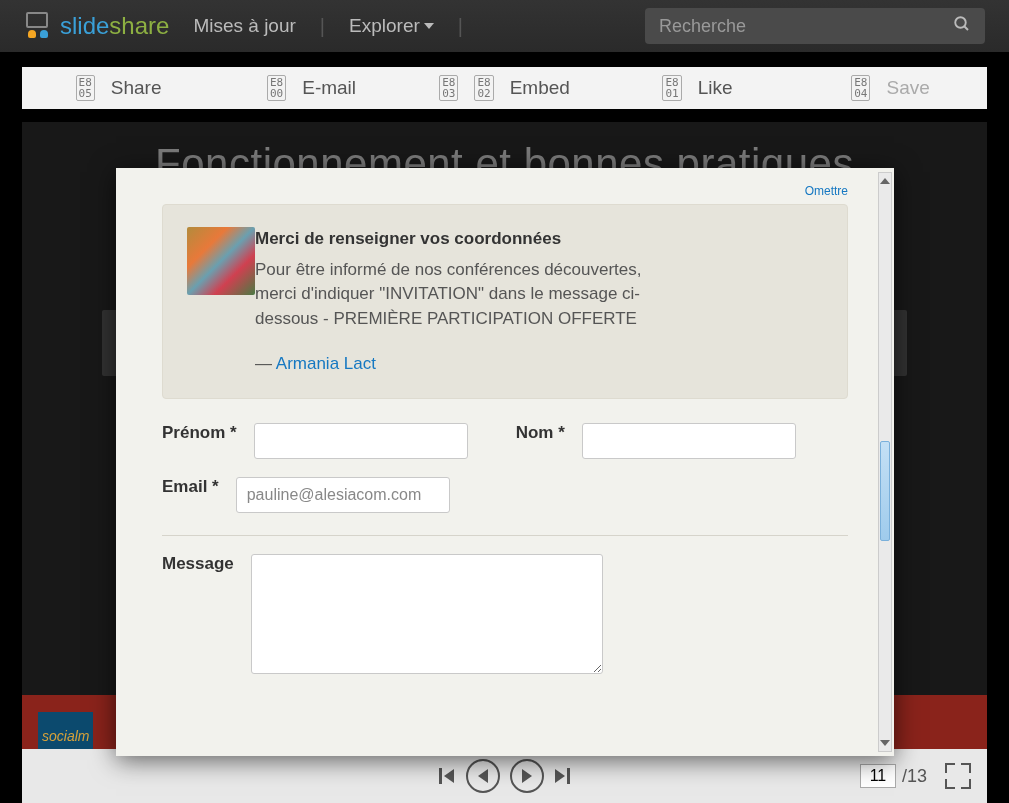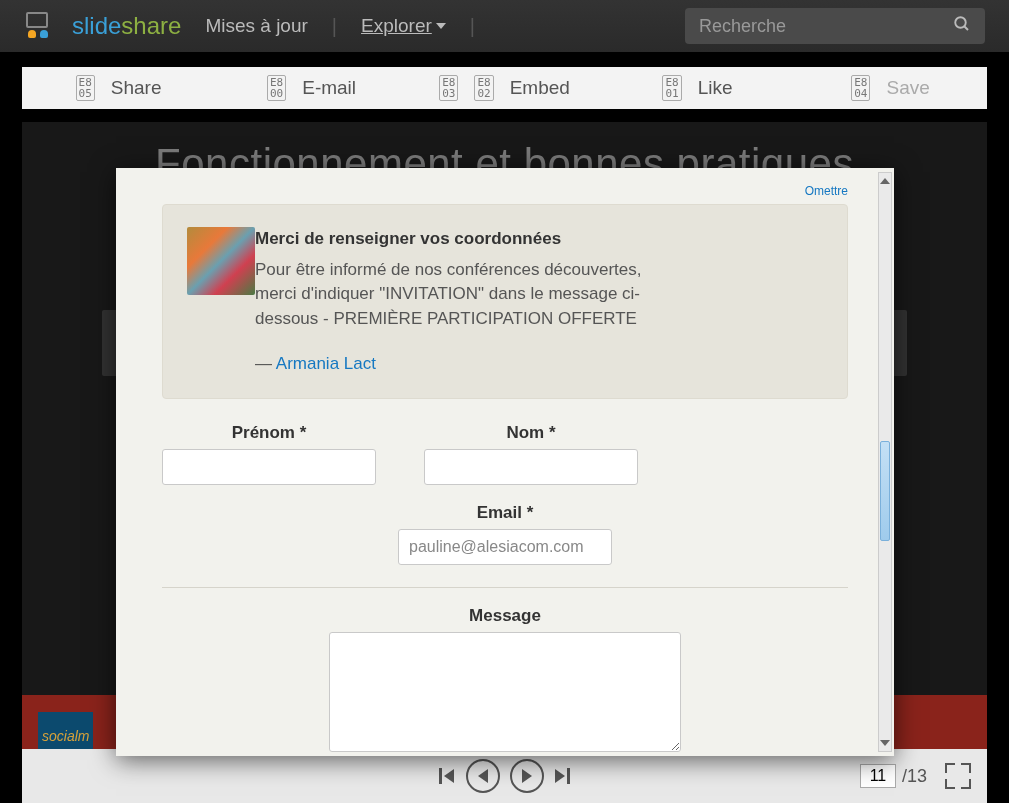--- a/index.html
+++ b/index.html
@@ -1,31 +1,31 @@
 <!DOCTYPE html>
 <html><head>
   <meta charset="utf-8">
   <style>
     * { margin:0; padding:0; box-sizing:border-box; }
     body { width:1009px; height:803px; background:#000; font-family:Arial,Helvetica,sans-serif; overflow:hidden; position:relative; }
 
     
     .topbar { height:52px; background:linear-gradient(#333,#2a2a2a); display:flex; align-items:center; padding:0 24px; gap:24px; }
-    .logo { display:flex; align-items:flex-end; gap:20px; font-size:24px; font-weight:300; }
+    .logo { display:flex; align-items:flex-end; gap:8px; font-size:24px; font-weight:300; }
     .logo-icon { width:28px; height:28px; position:relative; }
     .logo-icon .box { position:absolute; top:0; left:2px; width:22px; height:16px; border:2px solid #888; border-radius:2px; }
     .logo-icon .h1 { position:absolute; bottom:2px; left:4px; width:8px; height:8px; background:#f5a623; border-radius:50% 50% 2px 2px; }
     .logo-icon .h2 { position:absolute; bottom:2px; right:4px; width:8px; height:8px; background:#3aa0d8; border-radius:50% 50% 2px 2px; }
     .logo .slide { color:#3aa0d8; }
     .logo .share { color:#8db042; }
     .nav-link { color:#bbb; font-size:19px; text-decoration:none; cursor:pointer; }
     .nav-sep { color:#555; font-size:20px; }
-    .nav-dd { display:flex; align-items:center; gap:4px;text-decoration:underline; }
+    .nav-dd { display:flex; align-items:center; gap:4px; }
     .caret { width:0; height:0; border-left:5px solid transparent; border-right:5px solid transparent; border-top:6px solid #bbb; }
-    .search-box { margin-left:auto; background:#4a4a4a; border-radius:4px; height:36px; display:flex; align-items:center; padding:0 14px; width:300px; }
+    .search-box { margin-left:auto; background:#4a4a4a; border-radius:4px; height:36px; display:flex; align-items:center; padding:0 14px; width:340px; }
     .search-box input { background:transparent; border:none; outline:none; color:#ddd; font-size:18px; flex:1; }
     .search-box input::placeholder { color:#999; }
     .search-icon svg { width:18px; height:18px; }
 
     
     .action-wrap { position:absolute; top:67px; left:22px; right:22px; height:42px; background:#f3f3f3; display:flex; align-items:center; box-shadow:0 1px 0 rgba(0,0,0,.1); }
     .action { flex:1; display:flex; align-items:center; justify-content:center; gap:16px; color:#555; font-size:19px; cursor:pointer; }
     .action .glyph { font-size:11px; color:#777; font-family:monospace; border:1px solid #aaa; border-radius:2px; padding:1px 2px; line-height:1; }
     .action:last-child { color:#aaa; }
 
@@ -59,21 +59,21 @@
     .modal { position:absolute; top:168px; left:116px; width:778px; height:588px; background:#f2f2ed; box-shadow:0 4px 24px rgba(0,0,0,.6); }
     .modal-scroll { position:absolute; top:0; left:0; right:16px; bottom:0; overflow-y:auto; padding:16px 30px 16px 46px; }
     .skip { text-align:right; color:#1678c2; font-size:12px; cursor:pointer; margin-bottom:6px; }
     .info-box { background:#e6e4db; border:1px solid #dedbd0; border-radius:4px; padding:22px 24px; display:flex; margin-bottom:24px; }
     .avatar { width:68px; height:68px; background:linear-gradient(135deg,#b38b3c 0%,#e8793a 30%,#6aa0b0 50%,#d04050 70%,#4a7b44 100%); border-radius:2px; flex-shrink:0; }
     .info-text { color:#555; font-size:17px; line-height:1.45; }
     .info-text .heading { color:#333; font-weight:bold; margin-bottom:6px; font-size:17px; }
     .info-text .author-line { margin-top:20px; }
     .info-text .author-link { color:#1678c2; cursor:pointer; }
     .form-row { display:flex; gap:48px; margin-bottom:18px; }
-    .form-group { display:flex; flex-direction:column; gap:6px;align-items:center; }
+    .form-group { display:flex; flex-direction:row; gap:17px; }
     .form-label { color:#333; font-weight:bold; font-size:17px; }
     .form-input { width:214px; height:36px; border:1px solid #c9c9c9; border-radius:3px; padding:0 10px; font-size:16px; color:#888; background:#fff; }
     .divider { border:none; border-top:1px solid #d6d4cb; margin:22px 0 18px; }
     .message-area { width:352px; height:120px; border:1px solid #c9c9c9; border-radius:3px; background:#fff; resize:both; padding:8px; font-size:15px; font-family:inherit; }
 
     
     .scrollbar { position:absolute; top:4px; right:2px; width:14px; bottom:4px; background:#eaeaea; border:1px solid #ccc; }
     .scroll-thumb { position:absolute; top:268px; left:1px; right:1px; height:100px; background:linear-gradient(#c4e0f5,#9fcbec); border:1px solid #7ab0db; border-radius:2px; cursor:pointer; }
     .scroll-up,.scroll-down { position:absolute; left:0; right:0; height:16px; display:flex; align-items:center; justify-content:center; cursor:pointer; }
     .scroll-up { top:0; } .scroll-down{ bottom:0; }

